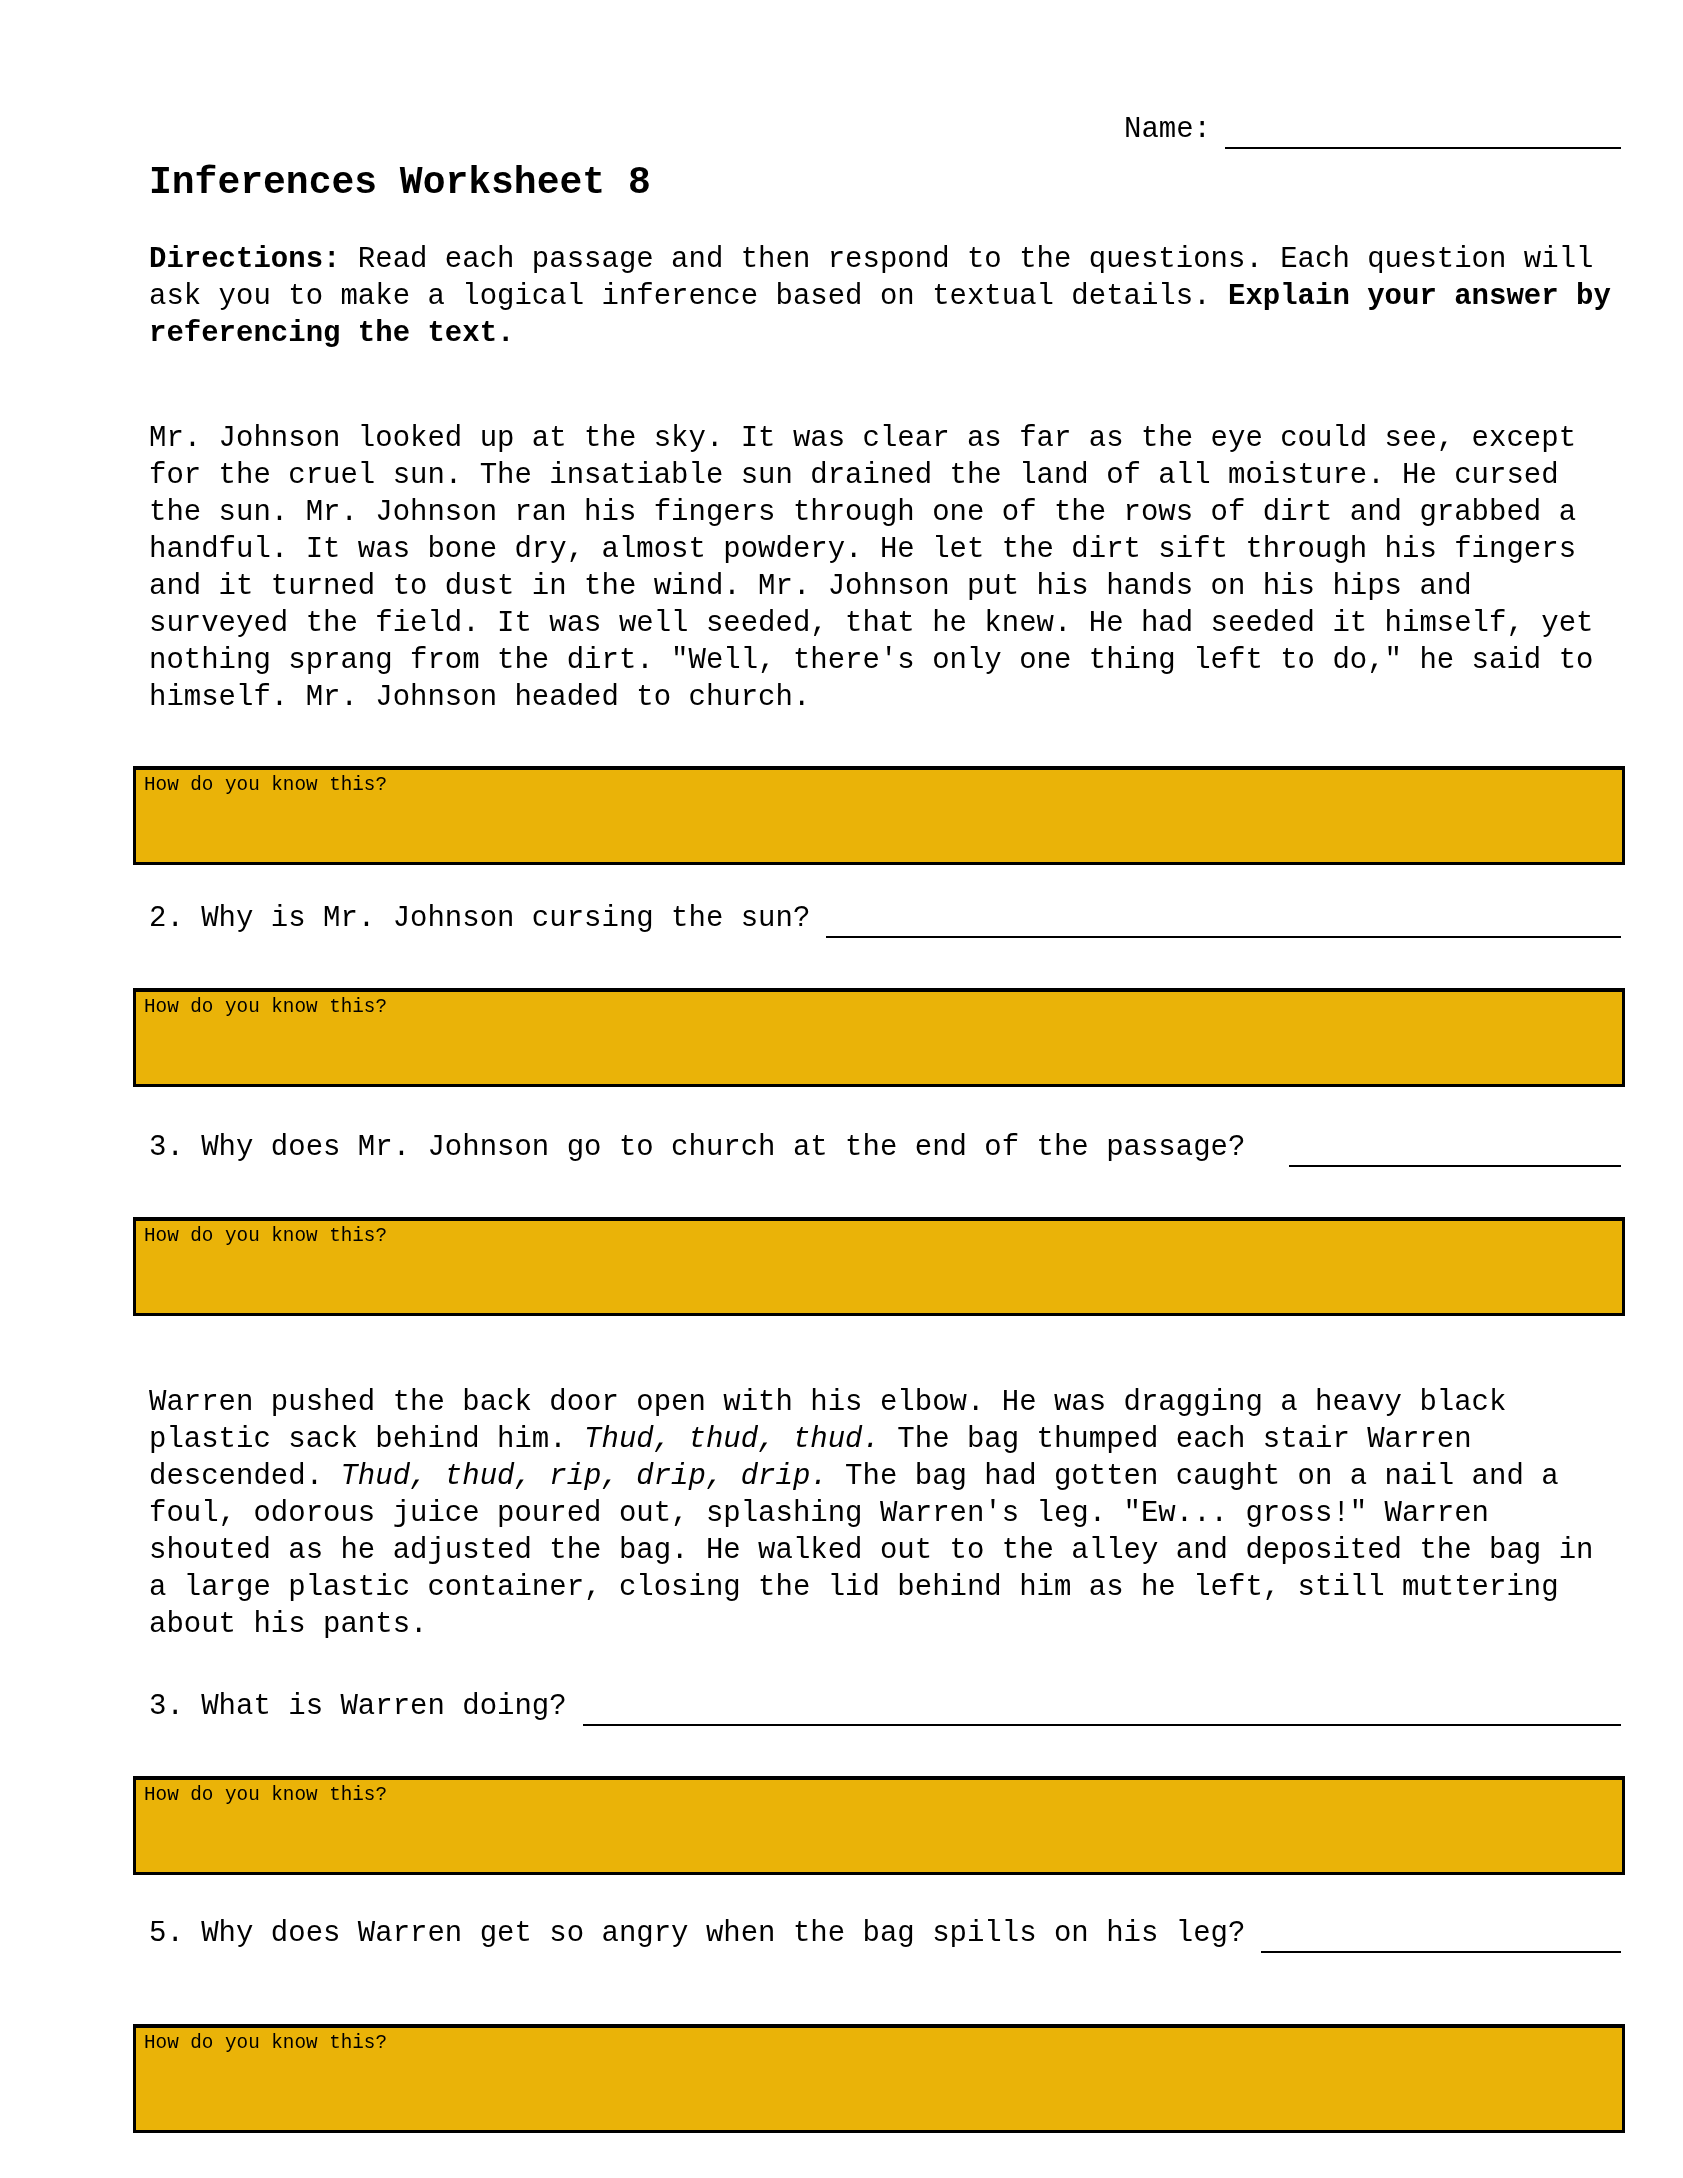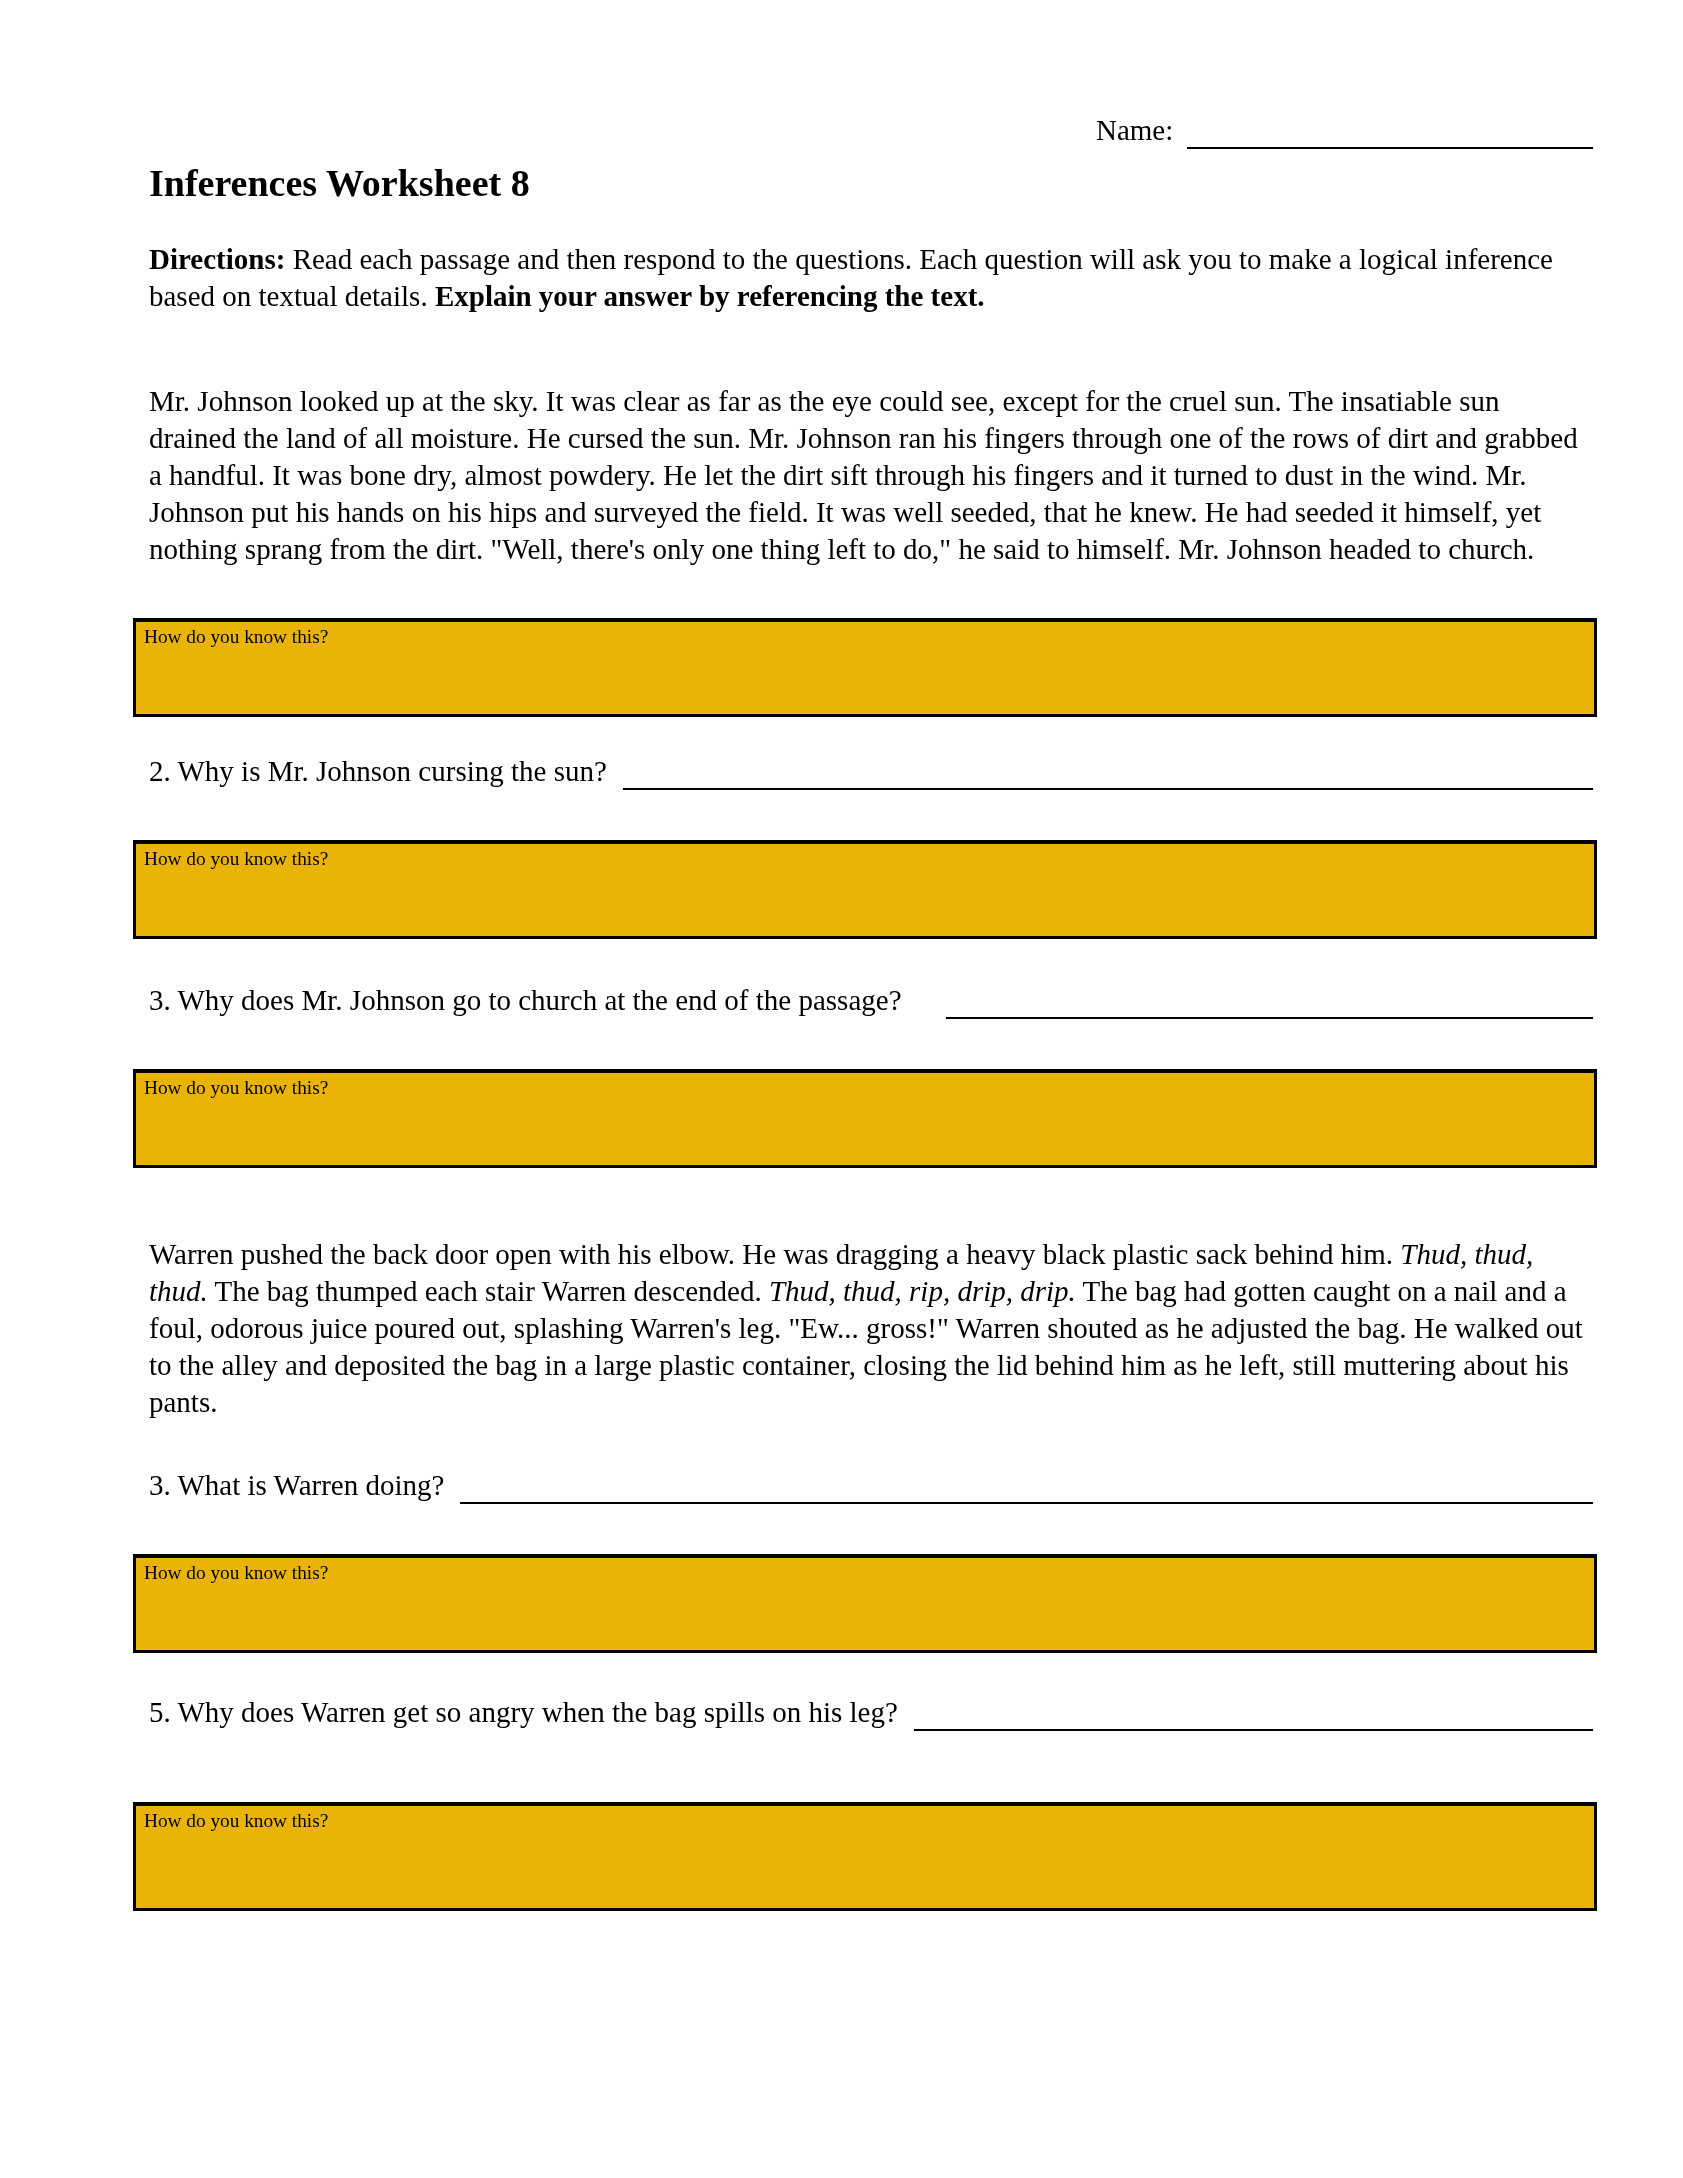--- a/index.html
+++ b/index.html
@@ -9,21 +9,22 @@
     background: #ffffff;
     color: #000000;
     font-family: "Liberation Serif", serif;
     position: relative;
     margin: 0 auto;
     box-sizing: border-box;
     overflow: hidden;
   }
   .content {
     box-sizing: border-box;
-    padding: 111px 90px 0 149px; 
+    padding: 111px 62px 0 149px; 
+    font-family: Liberation Mono, monospace;
   }
   
   .name-row {
     display: flex;
     align-items: flex-end;
     width: 497px;
     margin-left: auto;
     font-size: 29px;
     line-height: 38px;
   }

